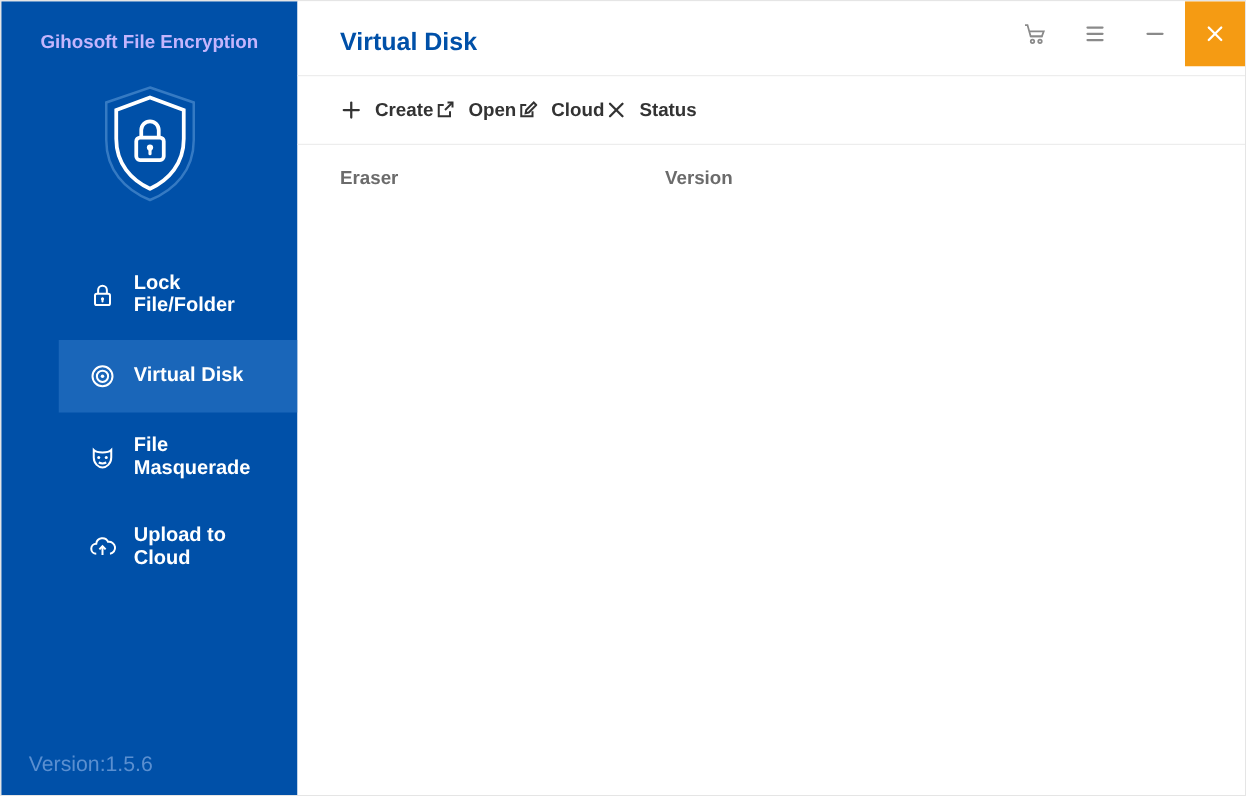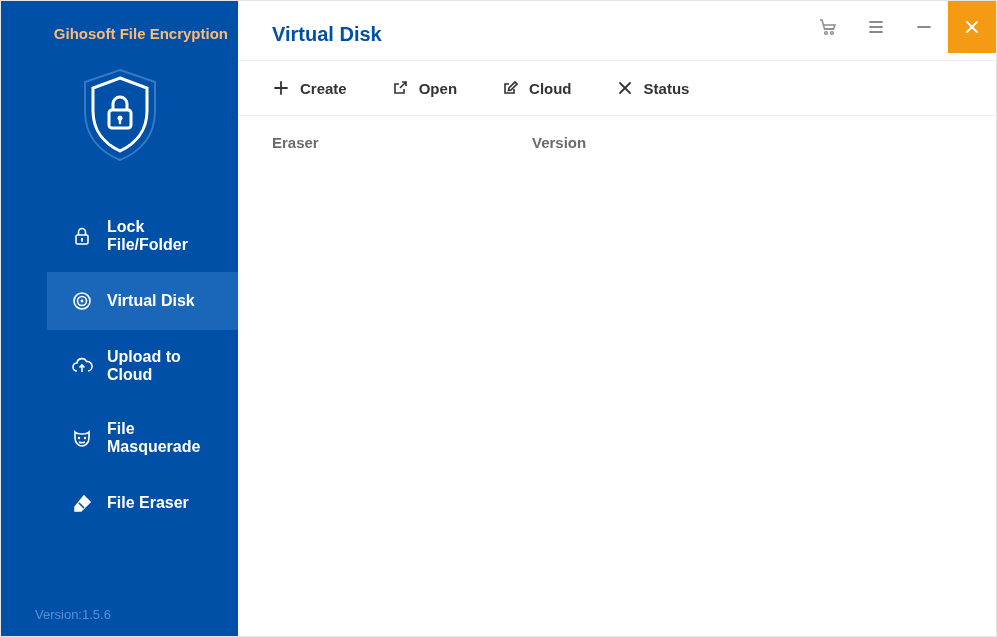--- a/index.html
+++ b/index.html
@@ -16,22 +16,22 @@
 
 .sidebar {
   width: 237px;
   background: #0050a8;
   height: 100%;
   display: flex;
   flex-direction: column;
   color: #fff;
 }
 .brand {
-  text-align: right;
-  color: #fdba74;
+  text-align: center;
+  color: #c4b5fd;
   font-size: 15px;
   font-weight: 600;
   padding: 24px 10px 8px 10px;
 }
 .shield-wrap {
   display: flex;
   justify-content: center;
   padding: 10px 0 22px 0;
 }
 .nav { display: flex; flex-direction: column; margin-top: 8px; padding-left: 46px; }
@@ -42,23 +42,23 @@
   padding: 18px 24px;
   font-size: 16px;
   font-weight: 600;
   cursor: pointer;
   color: #fff;
 }
 .nav-item.active { background: #1a66b9; }
 .nav-icon { width: 22px; height: 22px; flex-shrink: 0; display: inline-flex; align-items: center; justify-content: center; }
 .version {
   margin-top: auto;
-  padding: 14px 34px;
+  padding: 14px 22px;
   color: #5a8fd0;
-  font-size: 13px;
+  font-size: 17px;
 }
 
 
 .main {
   flex: 1;
   display: flex;
   flex-direction: column;
   background: #fff;
 }
 .titlebar {
@@ -88,21 +88,20 @@
 .win-btn.close {
   background: #f59b13;
   color: #fff;
   height: 52px;
 }
 
 
 .toolbar {
   display: flex;
   align-items: flex-start;
-  gap: 44px;
   padding: 18px 34px;
   border-bottom: 1px solid #ededed;
 }
 .tool-btn {
   display: flex;
   align-items: center;
   gap: 10px;
   color: #333;
   font-size: 15px;
   font-weight: 600;
@@ -157,50 +156,41 @@
           <circle cx="10" cy="10" r="8"></circle>
           <circle cx="10" cy="10" r="4.5"></circle>
           <circle cx="10" cy="10" r="1.4" fill="#fff" stroke="none"></circle>
         </svg>
       </span>
       <span>Virtual Disk</span>
     </div>
 
     <div class="nav-item">
       <span class="nav-icon">
-        <svg width="22" height="20" viewBox="0 0 22 20" fill="none" stroke="#fff" stroke-width="1.6">
-          <path d="M6 15 a4 4 0 0 1 0-8 a5 5 0 0 1 9.5-1.5 A4 4 0 0 1 17 15"></path>
-          <path d="M11 16 V9"></path>
-          <path d="M8.5 11.5 L11 9 L13.5 11.5"></path>
-        </svg>
-      </span>
-      <span>Upload to Cloud</span>
-    </div>
-
-    <div class="nav-item">
-      <span class="nav-icon">
         <svg width="20" height="20" viewBox="0 0 20 20" fill="none" stroke="#fff" stroke-width="1.6">
           <path d="M3 4 C3 4 5 6 10 6 C15 6 17 4 17 4 V10 C17 15 13 18 10 18 C7 18 3 15 3 10 Z"></path>
           <circle cx="7" cy="10" r="1.2" fill="#fff" stroke="none"></circle>
           <circle cx="13" cy="10" r="1.2" fill="#fff" stroke="none"></circle>
           <path d="M7 14 Q10 15.5 13 14"></path>
         </svg>
       </span>
       <span>File Masquerade</span>
     </div>
 
     <div class="nav-item">
       <span class="nav-icon">
-        <svg width="20" height="20" viewBox="0 0 20 20" fill="none" stroke="#fff" stroke-width="1.6">
-          <path d="M12 3 L18 9 L9 18 L3 18 L3 14 Z" fill="#fff" stroke="#fff"></path>
-          <path d="M7 10 L12 15" stroke="#0050a8"></path>
-        </svg>
-      </span>
-      <span>File Eraser</span>
-    </div>
+        <svg width="22" height="20" viewBox="0 0 22 20" fill="none" stroke="#fff" stroke-width="1.6">
+          <path d="M6 15 a4 4 0 0 1 0-8 a5 5 0 0 1 9.5-1.5 A4 4 0 0 1 17 15"></path>
+          <path d="M11 16 V9"></path>
+          <path d="M8.5 11.5 L11 9 L13.5 11.5"></path>
+        </svg>
+      </span>
+      <span>Upload to Cloud</span>
+    </div>
+
   </div>
 
   <div class="version">Version:1.5.6</div>
 </div>
 
 <div class="main">
   <div class="titlebar">
     <div class="page-title">Virtual Disk</div>
     <div class="win-controls">
       <div class="win-btn cart">

